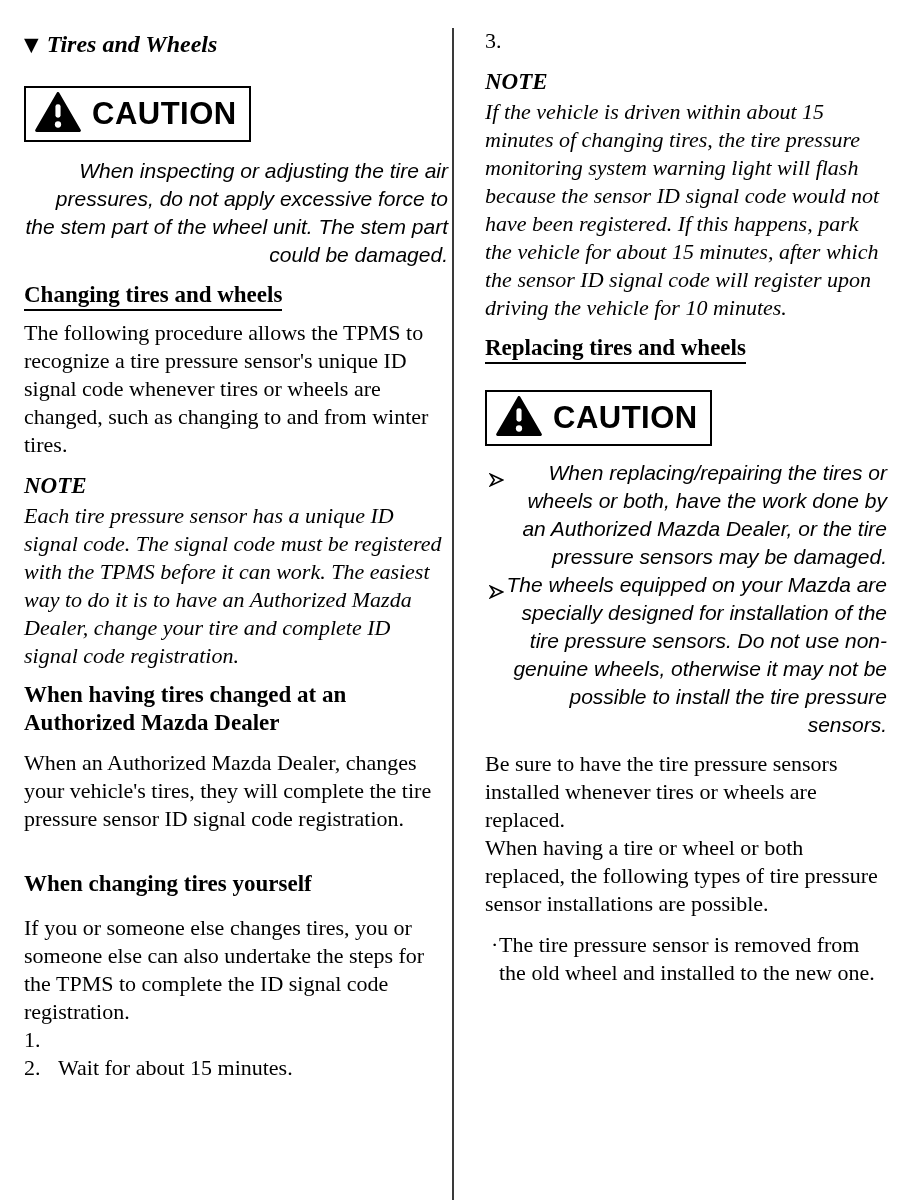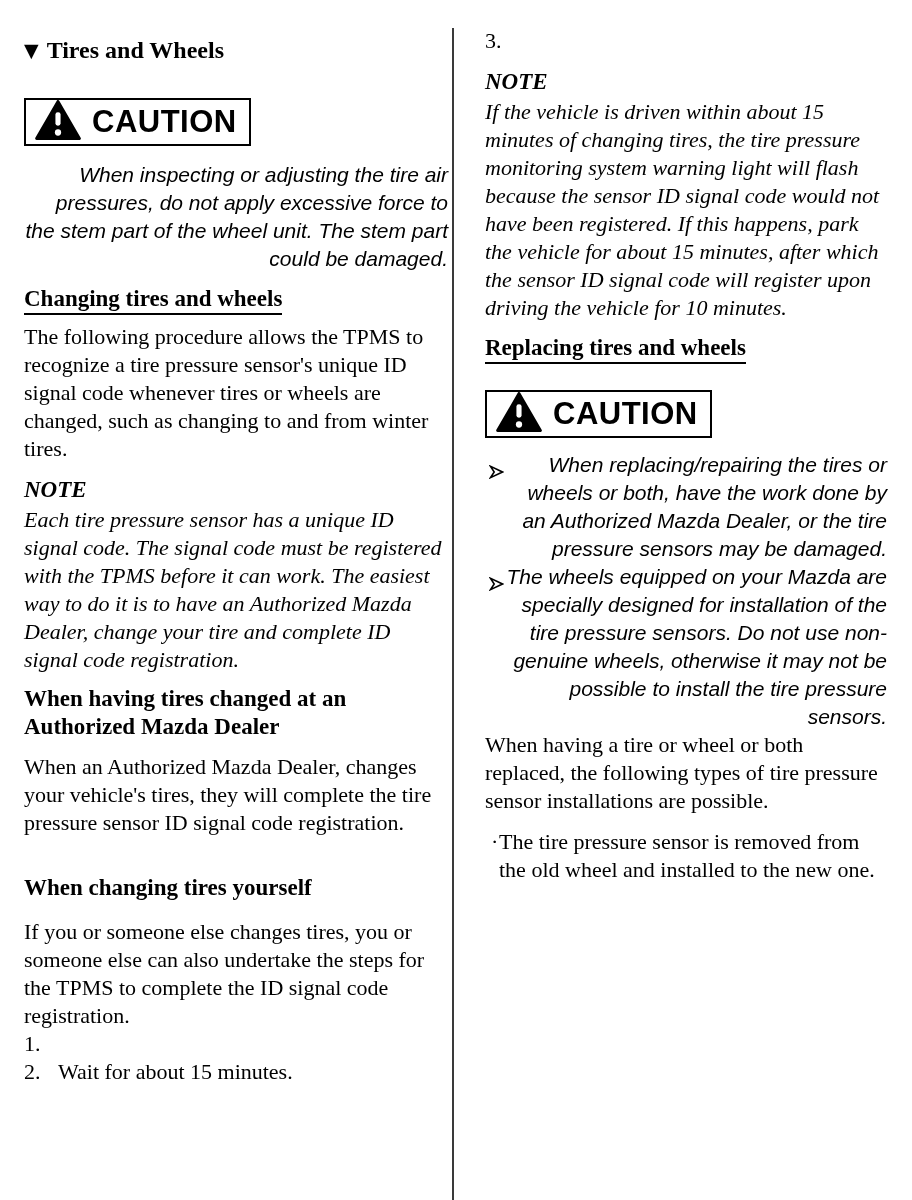--- a/index.html
+++ b/index.html
@@ -16,34 +16,35 @@
     position:absolute; left:452px; top:28px;
     width:2px; height:1172px;
     background:#3a3a3a;
   }
   .col { position:absolute; top:0; }
   .col-left  { left:24px;  width:424px; }
   .col-right { left:485px; width:402px; }
 
   .section-title {
     margin-top:30px;
-    font-weight:700; font-size:24px; line-height:40px;
+    font-weight:700; font-size:24px; line-height:28px;
     font-family:"Liberation Serif","DejaVu Serif",serif;
+    font-style:italic;
   }
   .section-title .tri {
     font-family:"DejaVu Sans",sans-serif;
     font-size:19px; margin-right:8px; vertical-align:1px;
   }
 
   .caution-box {
     display:flex; align-items:center; gap:11px;
     width:max-content;
     border:2px solid #000;
     padding:4px 12px 4px 9px;
-    height:48px;
+    height:56px;
     background:#fff;
   }
   .caution-box .label {
     font-family:"Liberation Sans","DejaVu Sans",sans-serif;
     font-weight:700; font-size:31px; letter-spacing:0.5px;
   }
   .mt-caution1 { margin-top:28px; }
   .mt-caution2 { margin-top:25px; }
 
   .sans-italic {
@@ -186,20 +187,21 @@
       <li>
         <span class="marker">
           <svg width="15" height="14" viewBox="0 0 15 14" aria-hidden="true">
             <path d="M1.6 12.6 L13.4 7 L1.6 1.4 L5.2 7 Z" fill="#fff" stroke="#000" stroke-width="1.6" stroke-linejoin="miter"></path>
           </svg>
         </span>
         <span class="txt">The wheels equipped on your Mazda are specially designed for installation of the tire pressure sensors. Do not use non-genuine wheels, otherwise it may not be possible to install the tire pressure sensors.</span>
       </li>
     </ul>
 
+    <p class="body-para mt11">Be sure to have the tire pressure sensors installed whenever tires or wheels are replaced.</p>
     <p class="body-para">When having a tire or wheel or both replaced, the following types of tire pressure sensor installations are possible.</p>
 
     <ul class="dot-list">
       <li>
         <span class="dot">·</span>
         <span class="txt">The tire pressure sensor is removed from the old wheel and installed to the new one.</span>
       </li>
     </ul>
   </div>
 </div>

